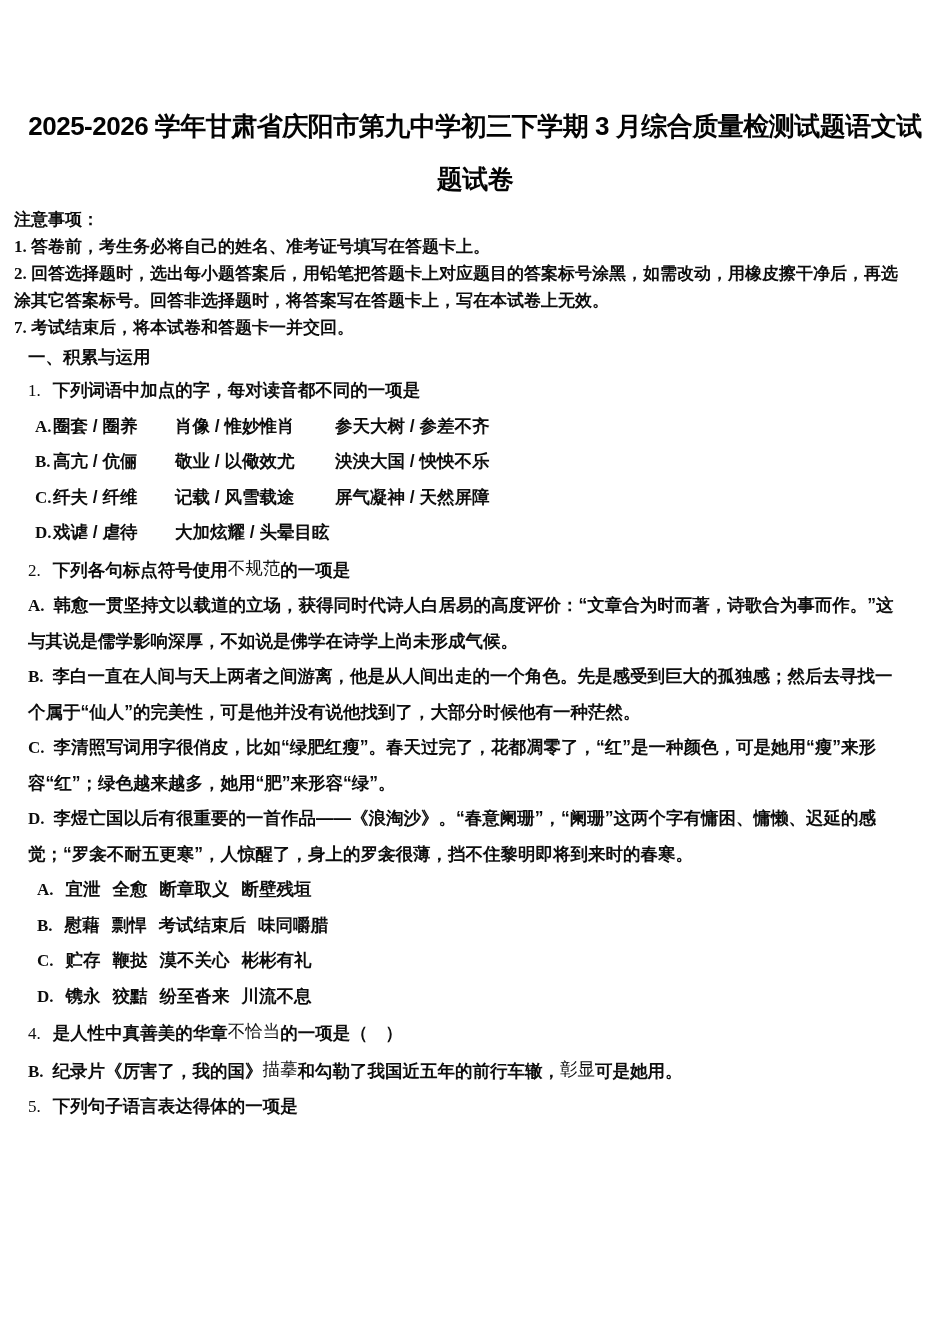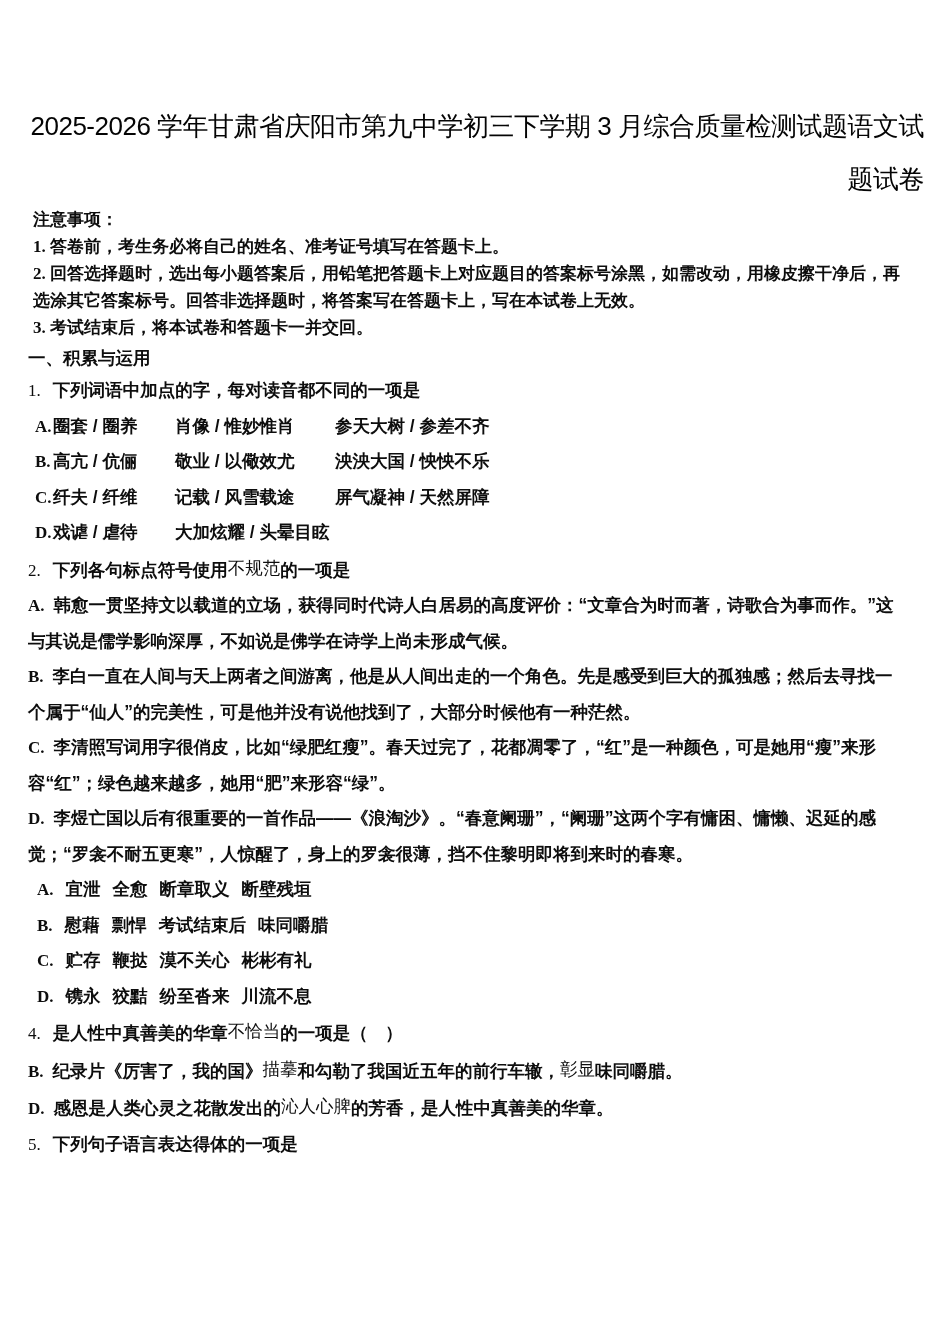--- a/index.html
+++ b/index.html
@@ -7,46 +7,46 @@
     width: 950px; height: 1344px;
     background: #ffffff;
     color: #0d0d0d;
     font-family: "Liberation Sans", sans-serif;
     overflow: hidden;
   }
   .page { width: 950px; height: 1344px; position: relative; }
 
   .title {
     margin: 100px 26px 0 26px;
-    text-align: right;
+    text-align: center;
     font-size: 26px;
-    font-weight: 400;
+    font-weight: 700;
     line-height: 53px;
     letter-spacing: -0.5px;
     color: #040404;
   }
 
   .notice {
-    margin: 0 45px 0 33px;
+    margin: 0 45px 0 14px;
     font-family: "Liberation Serif", serif;
     font-size: 17px;
     line-height: 27px;
     font-weight: 600;
   }
   .notice p { margin: 0; }
 
   .qarea {
     margin: 2px 42px 0 28px;
     font-size: 17.5px;
     line-height: 35.5px;
     font-weight: 600;
   }
   .qarea p { margin: 0; }
 
-  .section-heading { line-height: 30px; font-weight: 700; }
+  .section-heading { line-height: 30px; font-weight: 700; font-family: Liberation Mono, monospace; }
 
   .qnum {
     font-family: "Liberation Serif", serif;
     font-weight: 400;
     font-size: 17px;
     margin-right: 12px;
   }
   .letter {
     font-family: "Liberation Serif", serif;
     font-weight: 700;
@@ -79,21 +79,21 @@
 <body>
 
 <div class="page">
 
   <h1 class="title">2025-2026 学年甘肃省庆阳市第九中学初三下学期 3 月综合质量检测试题语文试题试卷</h1>
 
   <div class="notice">
     <p>注意事项：</p>
     <p>1. 答卷前，考生务必将自己的姓名、准考证号填写在答题卡上。</p>
     <p>2. 回答选择题时，选出每小题答案后，用铅笔把答题卡上对应题目的答案标号涂黑，如需改动，用橡皮擦干净后，再选涂其它答案标号。回答非选择题时，将答案写在答题卡上，写在本试卷上无效。</p>
-    <p>3. 考试结束后，将本试卷和答题卡一并交回。</p>
+    <p>7. 考试结束后，将本试卷和答题卡一并交回。</p>
   </div>
 
   <div class="qarea">
 
     <p class="section-heading">一、积累与运用</p>
 
     <section>
       <p><span class="qnum">1.</span><span>下列词语中加点的字，每对读音都不同的一项是</span></p>
       <div class="q1-row">
         <span class="letter">A.</span>
@@ -154,22 +154,21 @@
         <span class="letter">D.</span>
         <span class="word">镌永</span>
         <span class="word">狡黠</span>
         <span class="word">纷至沓来</span>
         <span class="word">川流不息</span>
       </div>
     </section>
 
     <section>
       <p><span class="qnum">4.</span><span><span>是人性中真善美的华章</span><span class="em">不恰当</span><span>的一项是（　）</span></span></p>
-      <p><span class="letter">B.</span><span><span>纪录片《厉害了，我的国》</span><span class="em">描摹</span><span>和勾勒了我国近五年的前行车辙，</span><span class="em">彰显</span><span>味同嚼腊。</span></span></p>
-      <p><span class="letter">D.</span><span><span>感恩是人类心灵之花散发出的</span><span class="em">沁人心脾</span><span>的芳香，是人性中真善美的华章。</span></span></p>
+      <p><span class="letter">B.</span><span><span>纪录片《厉害了，我的国》</span><span class="em">描摹</span><span>和勾勒了我国近五年的前行车辙，</span><span class="em">彰显</span><span>可是她用。</span></span></p>
     </section>
 
     <section>
       <p><span class="qnum">5.</span><span>下列句子语言表达得体的一项是</span></p>
     </section>
 
   </div>
 </div>
 
 </body></html>

